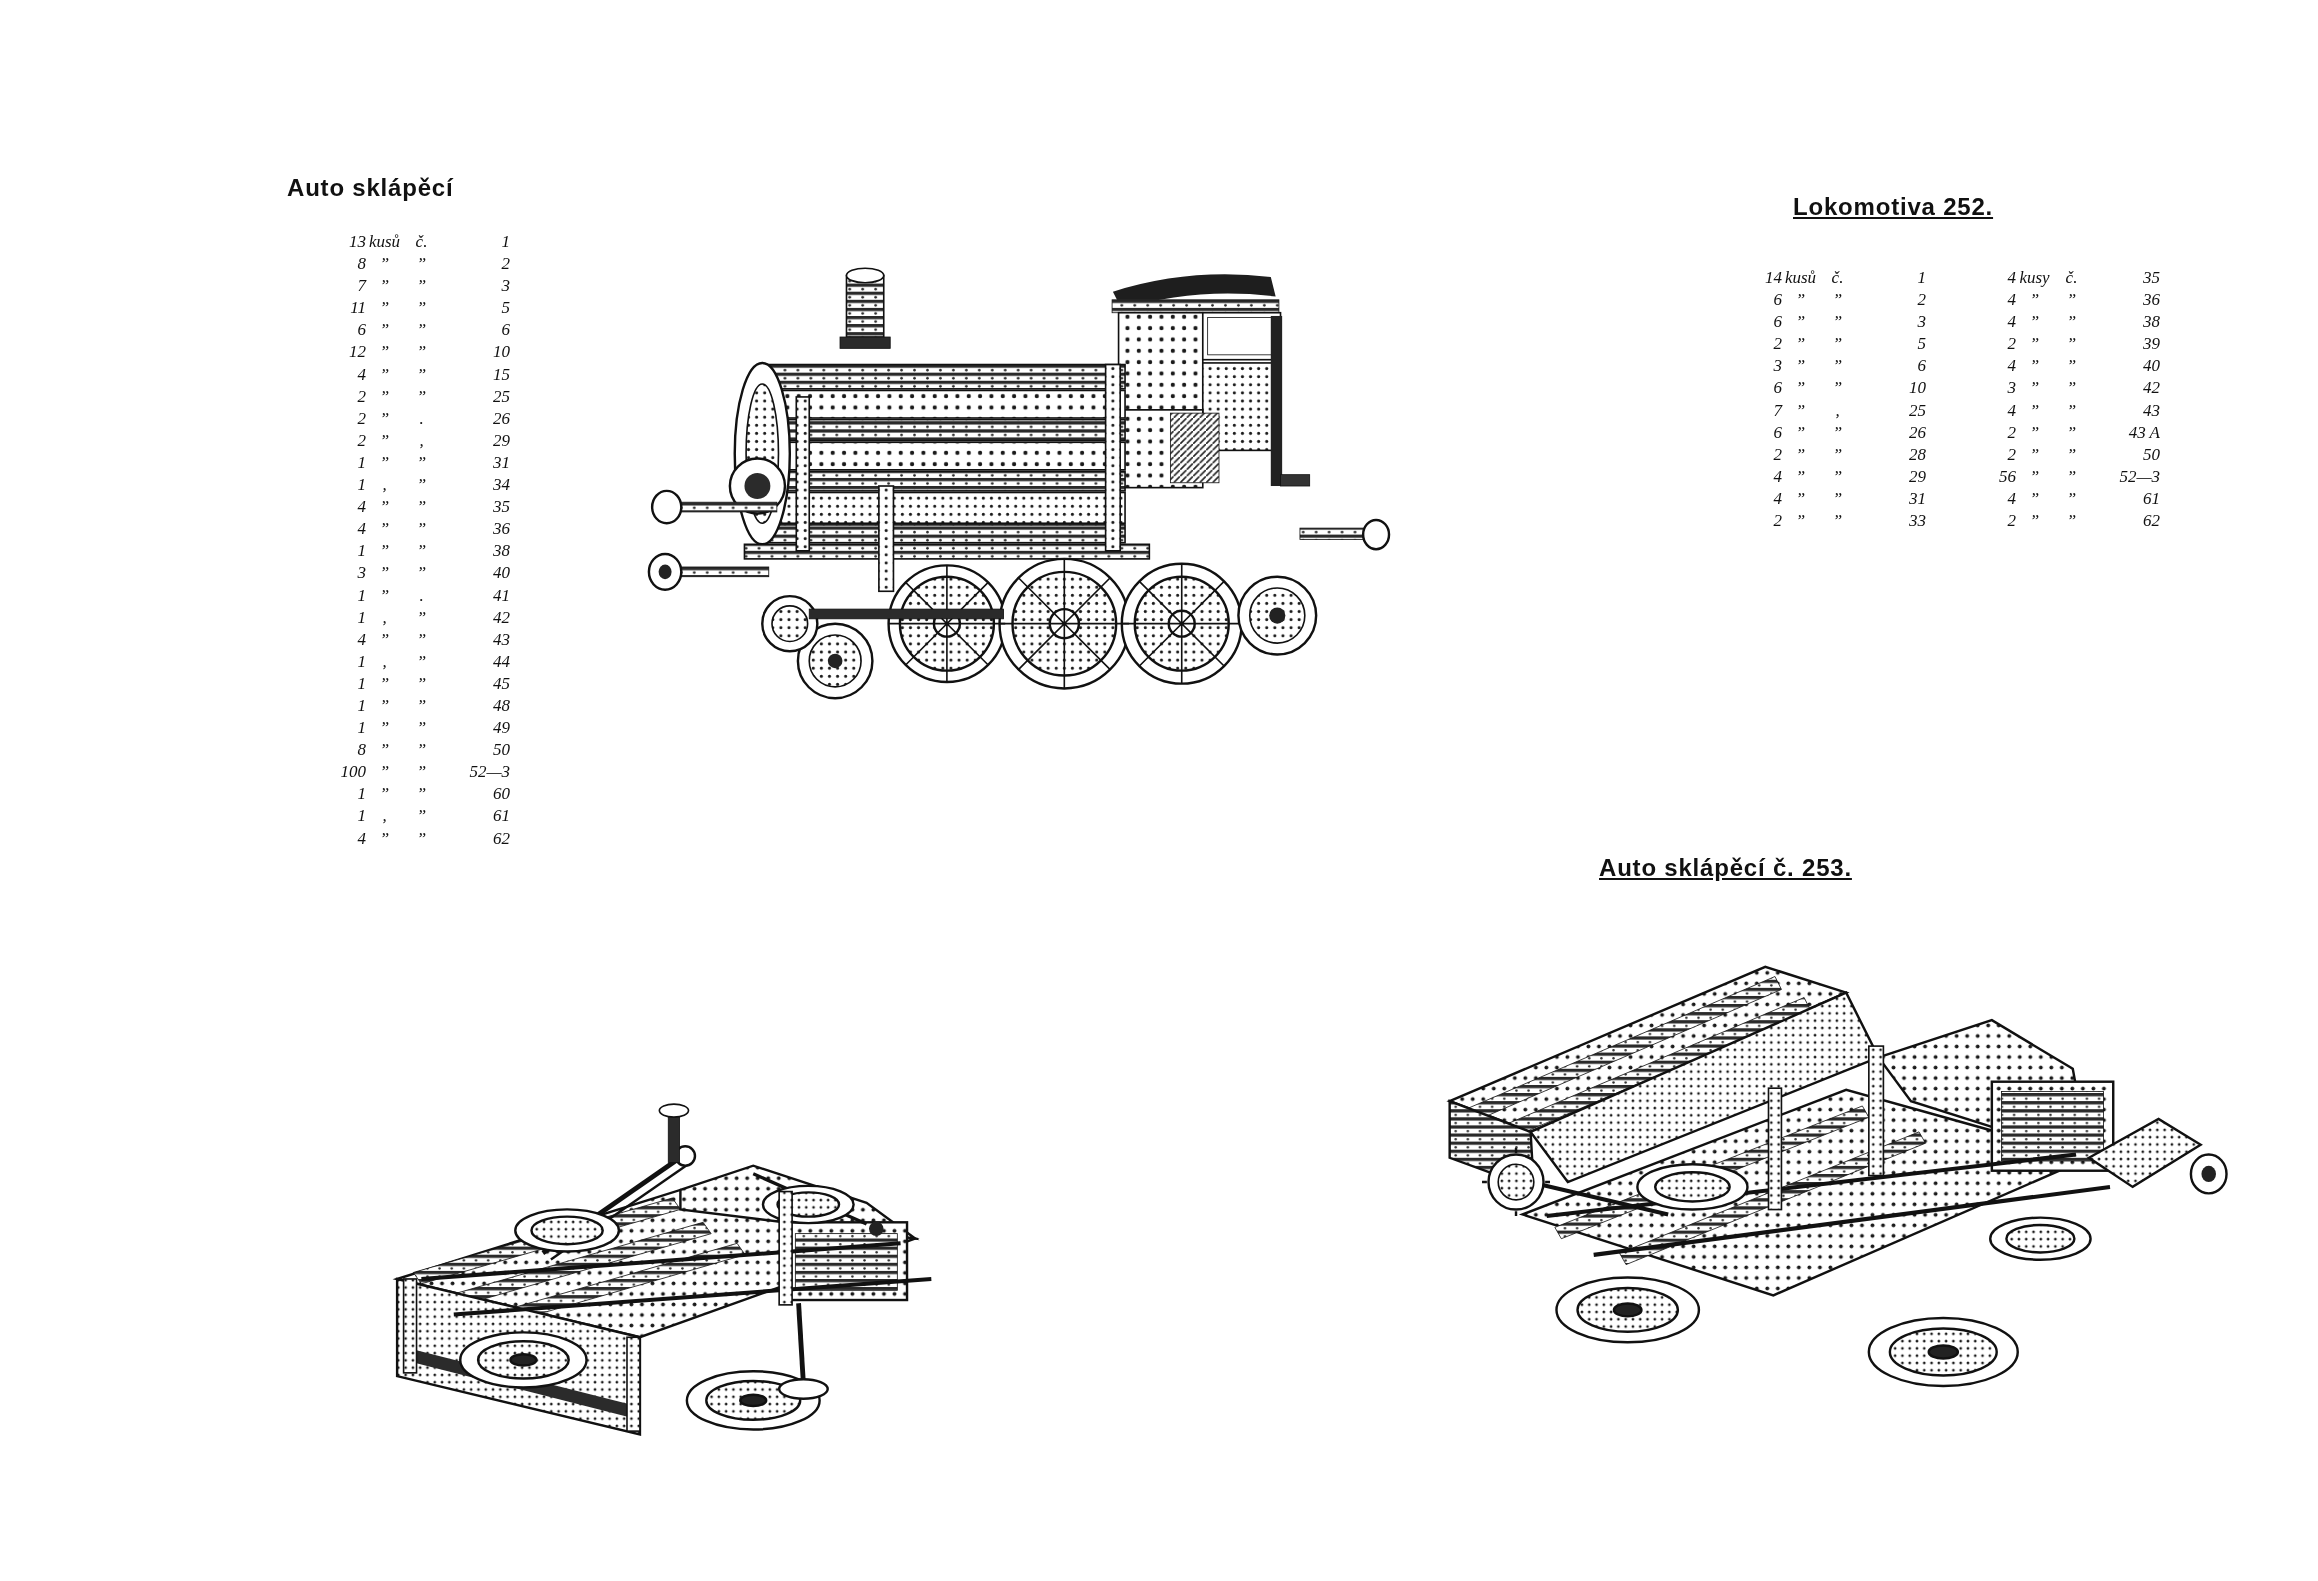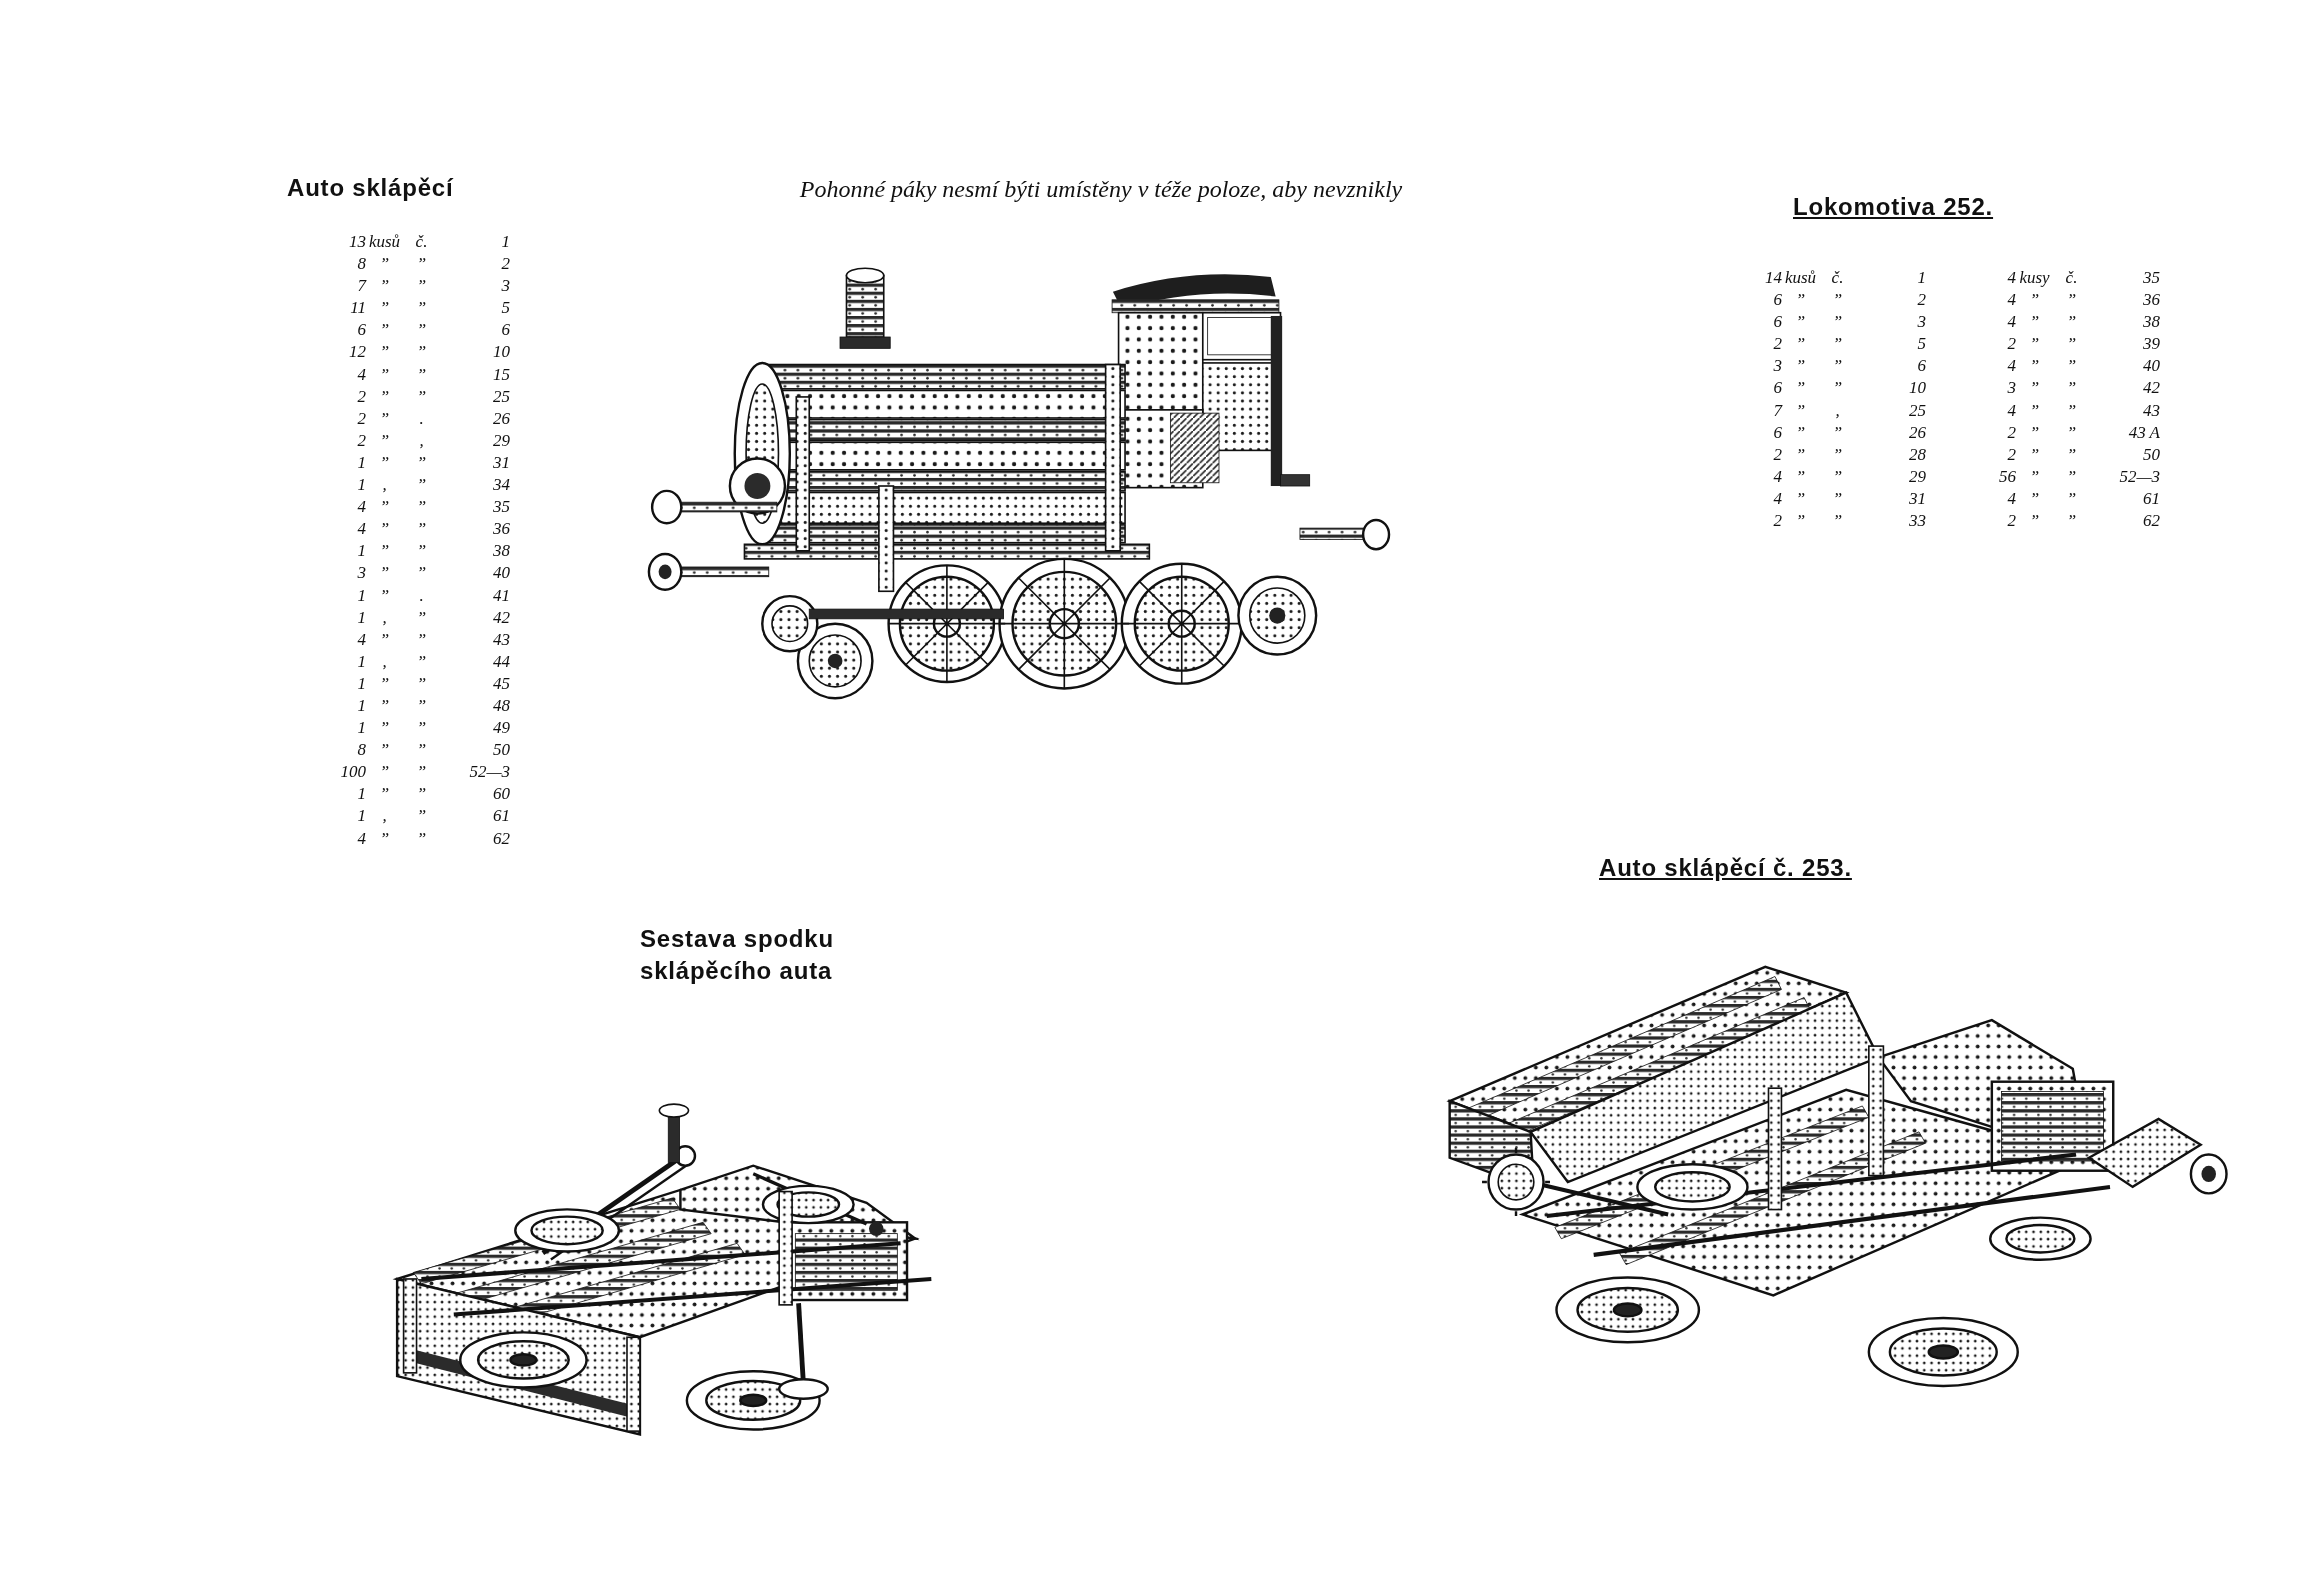--- a/index.html
+++ b/index.html
@@ -234,21 +234,20 @@
       </div>
       <div class="row">
         <span class="col-qty">4</span>
         <span class="col-q1">”</span>
         <span class="col-q2">”</span>
         <span class="col-num">62</span>
       </div>
     </div>
 
   <div class="note" id="note-block">
-    <div>Pohonné páky nesmí býti umístěny v téže poloze, aby nevznikly</div>
   </div>
 
   <div class="heading" id="lokomotiva-heading">Lokomotiva 252.</div>
 
   <div id="lokomotiva-list">
     <div class="parts-list" id="loko-col1">
         <div class="row">
           <span class="col-qty">14</span>
           <span class="col-q1">kusů</span>
           <span class="col-q2">č.</span>
@@ -390,24 +389,20 @@
         </div>
         <div class="row">
           <span class="col-qty">2</span>
           <span class="col-q1">”</span>
           <span class="col-q2">”</span>
           <span class="col-num">62</span>
         </div>
       </div>
   </div>
 
-  <div class="heading" id="sestava-heading">
-    <div>Sestava spodku</div>
-    <div>sklápěcího auta</div>
-  </div>
 
   <div class="heading" id="auto253-heading">Auto sklápěcí č. 253.</div>
 
   <div class="fig" id="fig-locomotive">
     <svg viewBox="0 0 1230 700" xmlns="http://www.w3.org/2000/svg">
       <defs>
         <pattern id="perf" width="14" height="14" patternUnits="userSpaceOnUse">
           <rect width="14" height="14" fill="#ffffff"></rect>
           <circle cx="7" cy="7" r="2.6" fill="#1a1a1a"></circle>
         </pattern>

